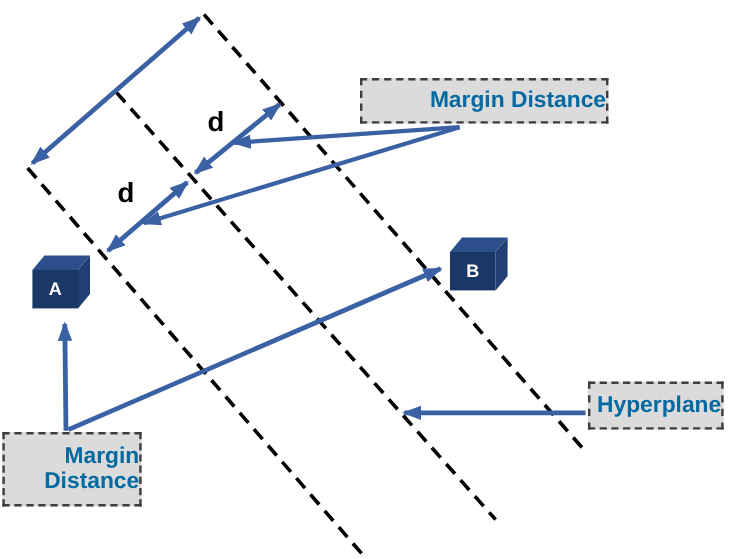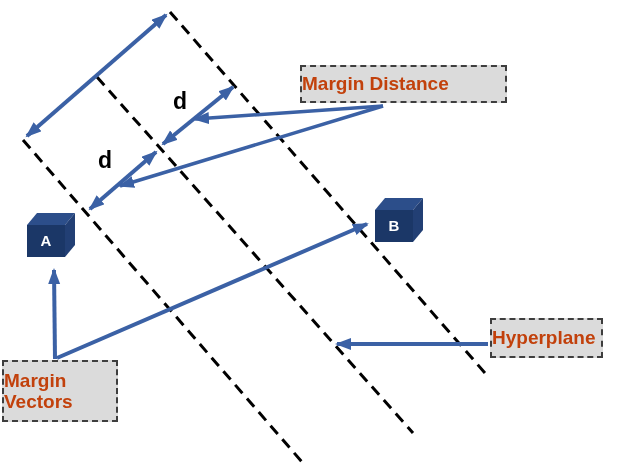--- a/index.html
+++ b/index.html
@@ -13,25 +13,25 @@
   }
   #diagram-svg { position: absolute; left: 0; top: 0; }
 
   .label-box {
     position: absolute;
     box-sizing: border-box;
     background: #DBDBDB;
     border: 2px dashed #3E3E3E;
     display: flex;
     flex-direction: column;
-    align-items: flex-start;
+    align-items: flex-end;
     justify-content: center;
     font-weight: bold;
     font-size: 19px;
-    color: #c2410c;
+    color: #0369a1;
     text-align: center;
     line-height: 1.12;
   }
   #box-margin-distance { left: 300px; top: 65px;  width: 207px; height: 38px; }
   #box-hyperplane      { left: 490px; top: 318px; width: 113px; height: 40px; }
   #box-support-vectors { left: 2px;   top: 360px; width: 116px; height: 62px; }
 
   .d-label {
     font-family: "Liberation Sans", sans-serif;
     font-weight: bold;
@@ -96,16 +96,16 @@
   <div id="box-margin-distance" class="label-box">
     <span>Margin Distance</span>
   </div>
 
   <div id="box-hyperplane" class="label-box">
     <span>Hyperplane</span>
   </div>
 
   <div id="box-support-vectors" class="label-box">
     <span>Margin</span>
-    <span>Vectors</span>
+    <span>Distance</span>
   </div>
 
 </div>
 
 </body></html>

